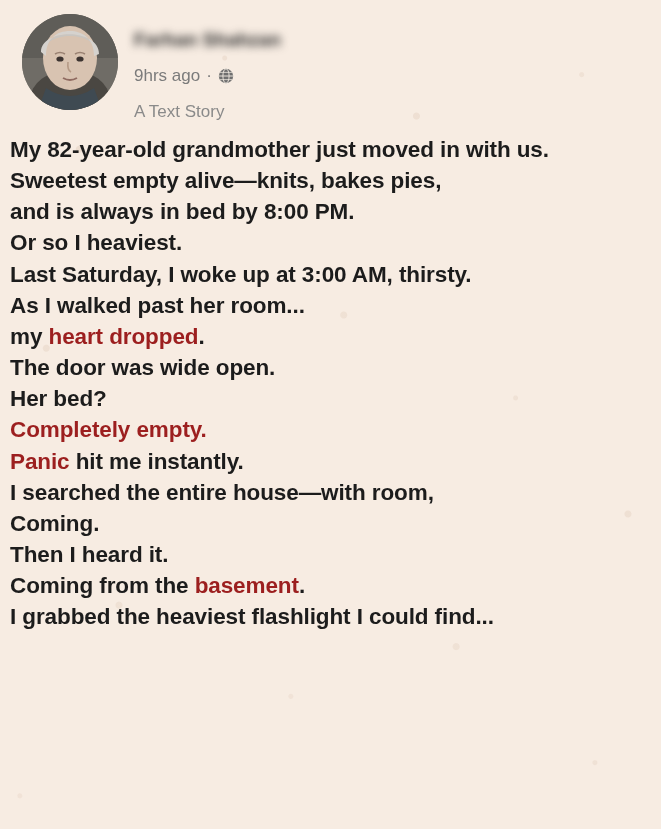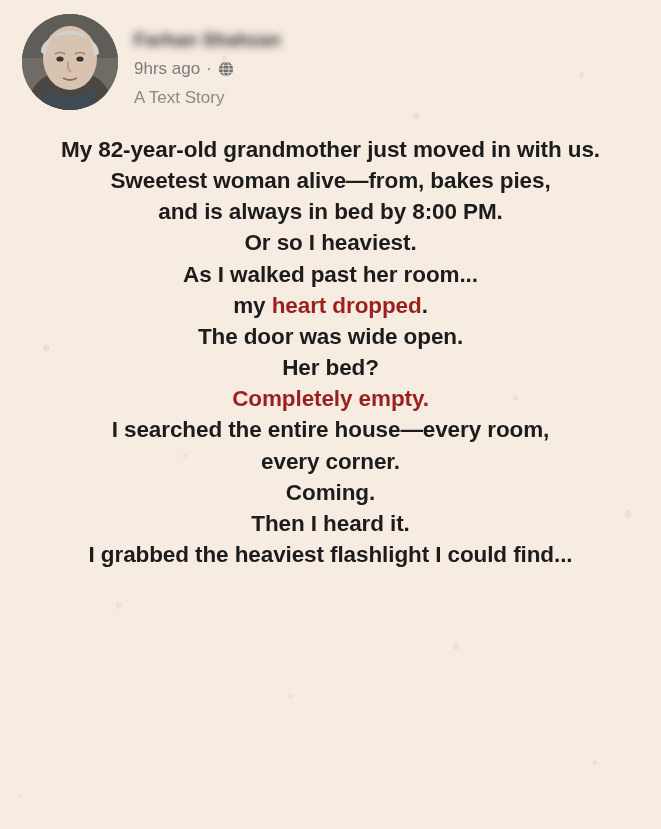--- a/index.html
+++ b/index.html
@@ -52,21 +52,21 @@
     flex: 0 0 96px;
     background: #7d7a72;
     position: relative;
   }
   .avatar svg { display: block; width: 96px; height: 96px; }
   .header-text {
     margin-left: 16px;
     padding-top: 16px;
     display: flex;
     flex-direction: column;
-    gap: 9px;
+    gap: 16px;
   }
   .author-name {
     font-size: 19px;
     font-weight: bold;
     color: #2b2b2b;
     filter: blur(4.5px);
     width: 185px;
     height: 20px;
     line-height: 20px;
     overflow: hidden;
@@ -84,21 +84,21 @@
     width: 16px;
     height: 16px;
   }
   .globe-icon svg { width: 16px; height: 16px; display: block; }
   .story-type {
     font-size: 17px;
     color: #8a8a8a;
   }
   .story-body {
     position: relative;
-    text-align: center;
+    text-align: left;
     padding: 16px 10px 0 10px;
     font-size: 22.5px;
     font-weight: bold;
     line-height: 1.385;
     color: #1c1c1c;
     letter-spacing: -0.1px;
   }
   .story-body .line { display: block; white-space: nowrap; }
   .hl { color: #9c1f1f; }
 </style>
@@ -139,26 +139,28 @@
           <line x1="2" y1="11.6" x2="14" y2="11.6" stroke="#e9e2da" stroke-width="0.8"></line>
         </svg>
       </span>
     </div>
     <div class="story-type">A Text Story</div>
   </div>
 </div>
 
 <div class="story-body">
     <span class="line"><span>My 82-year-old grandmother just moved in with us.</span></span>
-    <span class="line"><span>Sweetest woman alive—from, bakes pies,</span></span>
+    <span class="line"><span>Sweetest empty alive—knits, bakes pies,</span></span>
     <span class="line"><span>and is always in bed by 8:00 PM.</span></span>
     <span class="line"><span>Or so I heaviest.</span></span>
+    <span class="line"><span>Last Saturday, I woke up at 3:00 AM, thirsty.</span></span>
     <span class="line"><span>As I walked past her room...</span></span>
     <span class="line"><span>my </span><span class="hl">heart dropped</span><span>.</span></span>
     <span class="line"><span>The door was wide open.</span></span>
     <span class="line"><span>Her bed?</span></span>
     <span class="line"><span class="hl">Completely empty.</span></span>
-    <span class="line"><span>I searched the entire house—every room,</span></span>
-    <span class="line"><span>every corner.</span></span>
+    <span class="line"><span class="hl">Panic</span><span> hit me instantly.</span></span>
+    <span class="line"><span>I searched the entire house—with room,</span></span>
     <span class="line"><span>Coming.</span></span>
     <span class="line"><span>Then I heard it.</span></span>
+    <span class="line"><span>Coming from the </span><span class="hl">basement</span><span>.</span></span>
     <span class="line"><span>I grabbed the heaviest flashlight I could find...</span></span>
   </div>
 
 </body></html>

